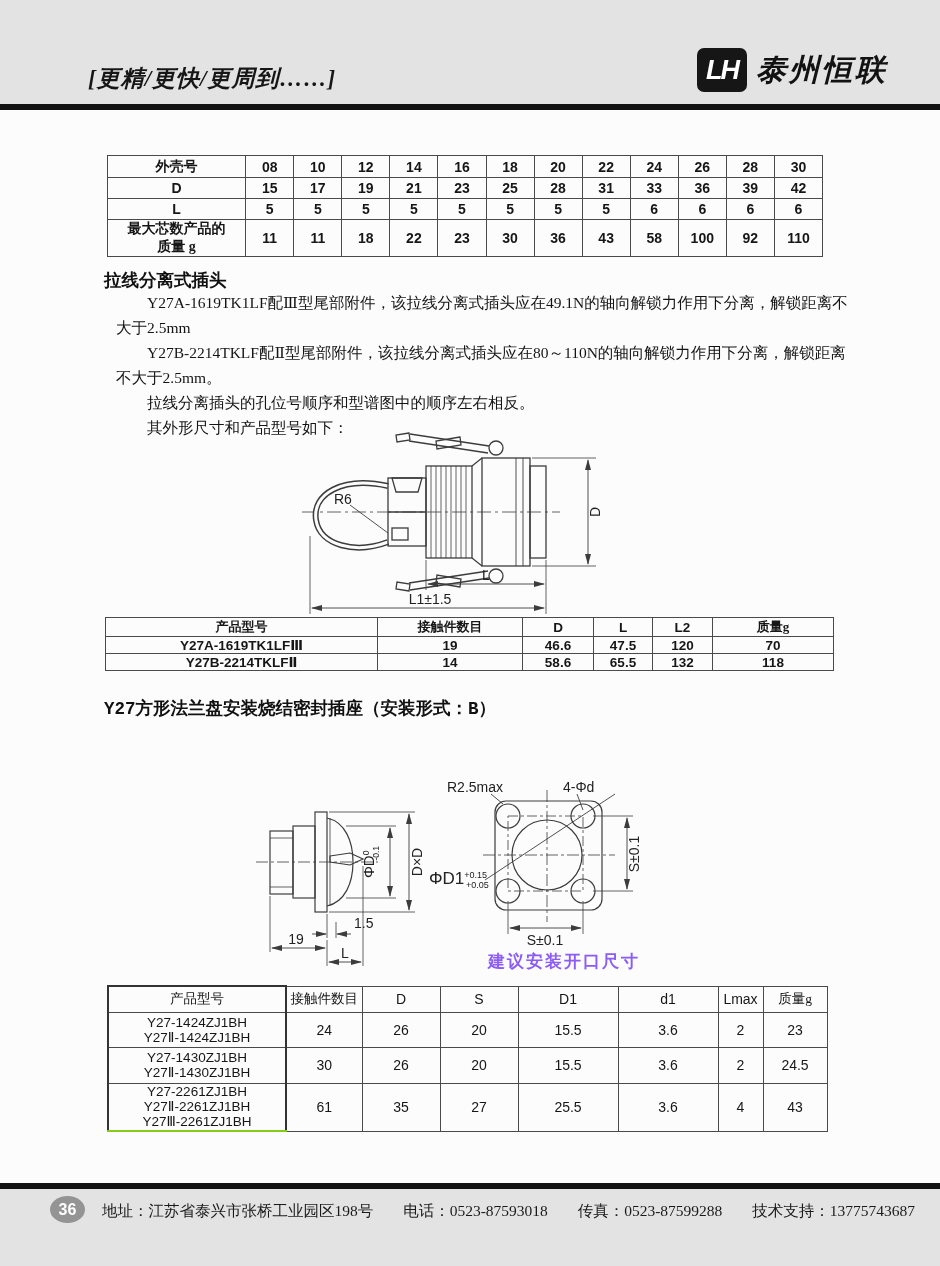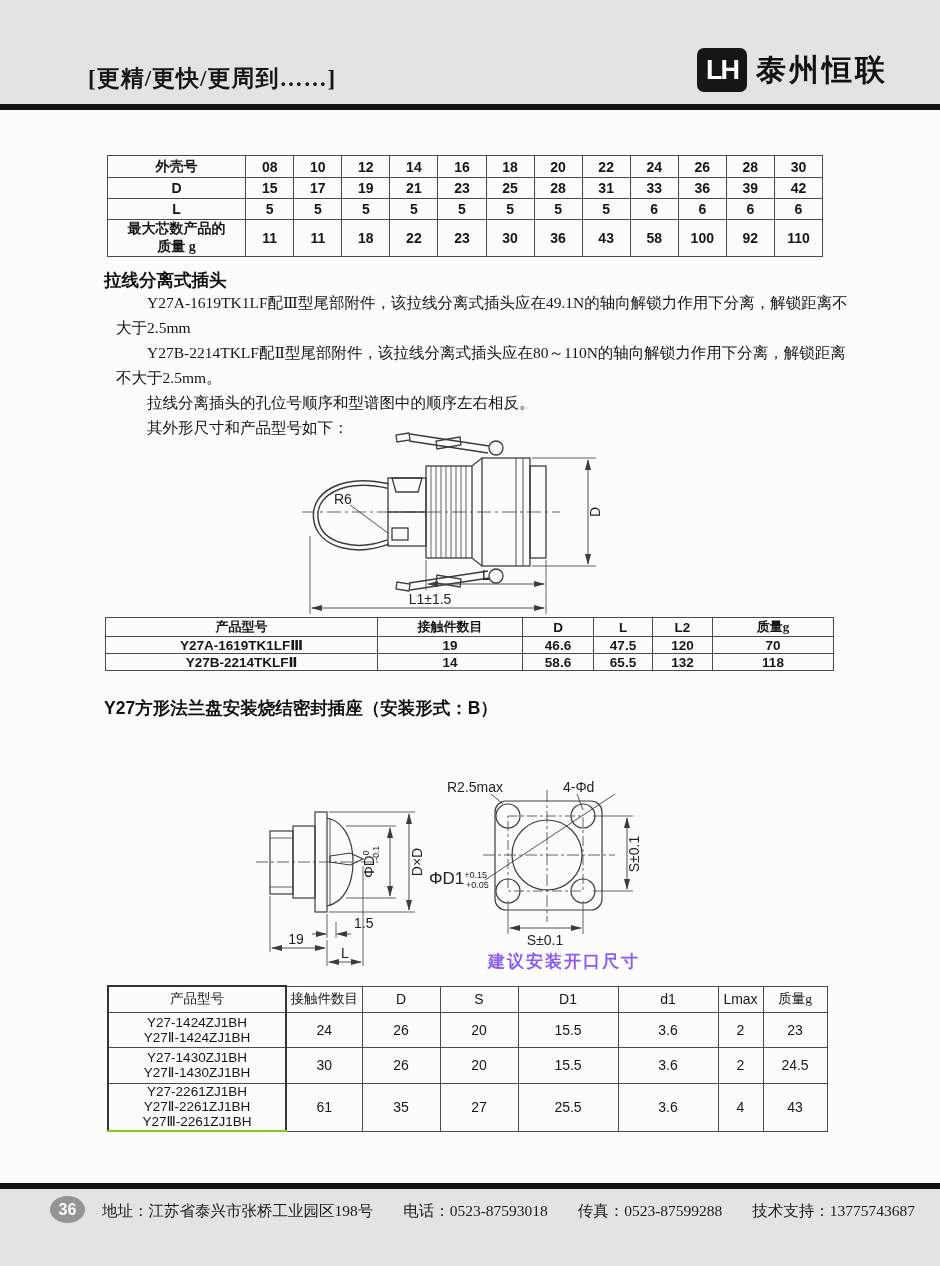--- a/index.html
+++ b/index.html
@@ -3,21 +3,21 @@
 <meta charset="utf-8">
 <style>
   * { margin:0; padding:0; box-sizing:border-box; }
   :root{
     --band:#e3e3e3; --bar:#121212; --ink:#161616; --line:#3c3c3c; --paper:#fcfcfc; --badge:#949494;
   }
   body{ width:940px; height:1266px; background:#fff; color:var(--ink); overflow:hidden;
         font-family:"Liberation Serif","DejaVu Serif",serif; }
   .page{ width:940px; height:1266px; display:flex; flex-direction:column; }
   
-  .header-band{ height:104px; background:var(--band); position:relative; flex:0 0 auto; }
+  .header-band{ height:104px; background:var(--band); position:relative; flex:0 0 auto;font-style:italic; }
   .slogan{ position:absolute; left:88px; bottom:10px; font-size:23px; font-weight:bold; letter-spacing:1px; }
   .brand{ position:absolute; right:52px; bottom:12px; display:flex; align-items:center; gap:9px;justify-content:center; }
   .logo-mark{ width:50px; height:44px; background:#161616; border-radius:7px; color:#fff;
               display:flex; align-items:center; justify-content:center;
               font-family:"Liberation Sans","DejaVu Sans",sans-serif; font-weight:bold; font-size:27px; letter-spacing:-2px; }
   .brand-name{ font-size:30px; font-weight:bold; font-family:"Liberation Sans","DejaVu Sans",sans-serif; letter-spacing:3px; color:#121212;}
   .bar{ height:6px; background:var(--bar); flex:0 0 auto; }
   
   .content{ position:relative; height:1073px; background:var(--paper); flex:0 0 auto; }
   .abs{ position:absolute; }
@@ -231,21 +231,21 @@
         <td>Y27B-2214TKLFⅡ</td>
         <td>14</td>
         <td>58.6</td>
         <td>65.5</td>
         <td>132</td>
         <td>118</td>
       </tr>
     </tbody>
       </table>
 
-    <h2 class="sec abs" style="left:104px; top:586px;">Y27方形法兰盘安装烧结密封插座（安装形式：B）</h2>
+    <h2 class="sec abs" style="left:104px; top:586px;font-family:Liberation Mono, monospace;">Y27方形法兰盘安装烧结密封插座（安装形式：B）</h2>
 
     <svg class="abs" style="left:250px; top:676px;" width="200" height="190" viewBox="0 0 200 190">
       <defs>
         <marker id="ar2" markerWidth="11" markerHeight="8" refX="10" refY="3" orient="auto-start-reverse" markerUnits="userSpaceOnUse">
           <path d="M0 0L11 3L0 6Z" fill="#3c3c3c"></path>
         </marker>
       </defs>
       <g stroke="#3c3c3c" stroke-width="1.2" fill="none">
         <line x1="6" y1="76" x2="128" y2="76" stroke-dasharray="12 3 3 3" stroke-width="0.8"></line>
         <rect x="20" y="45" width="23" height="63"></rect>

